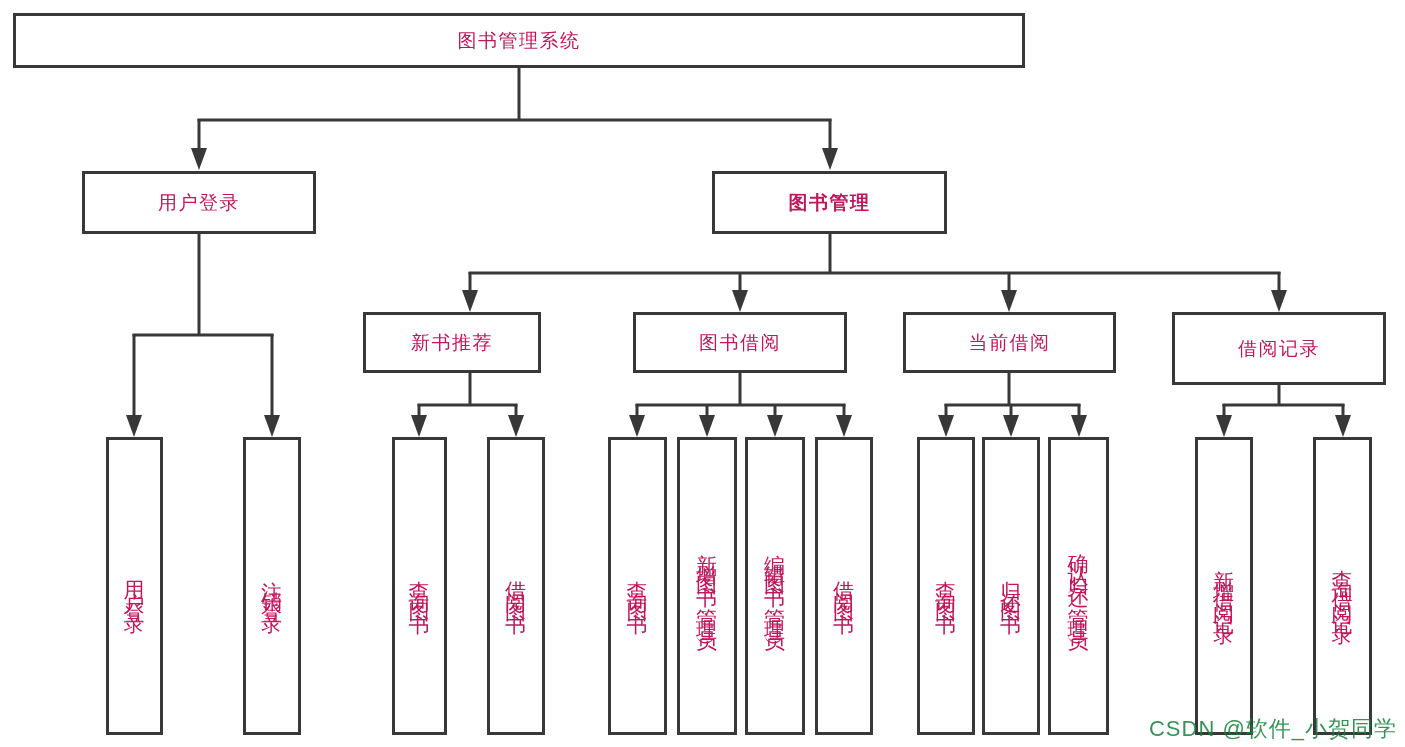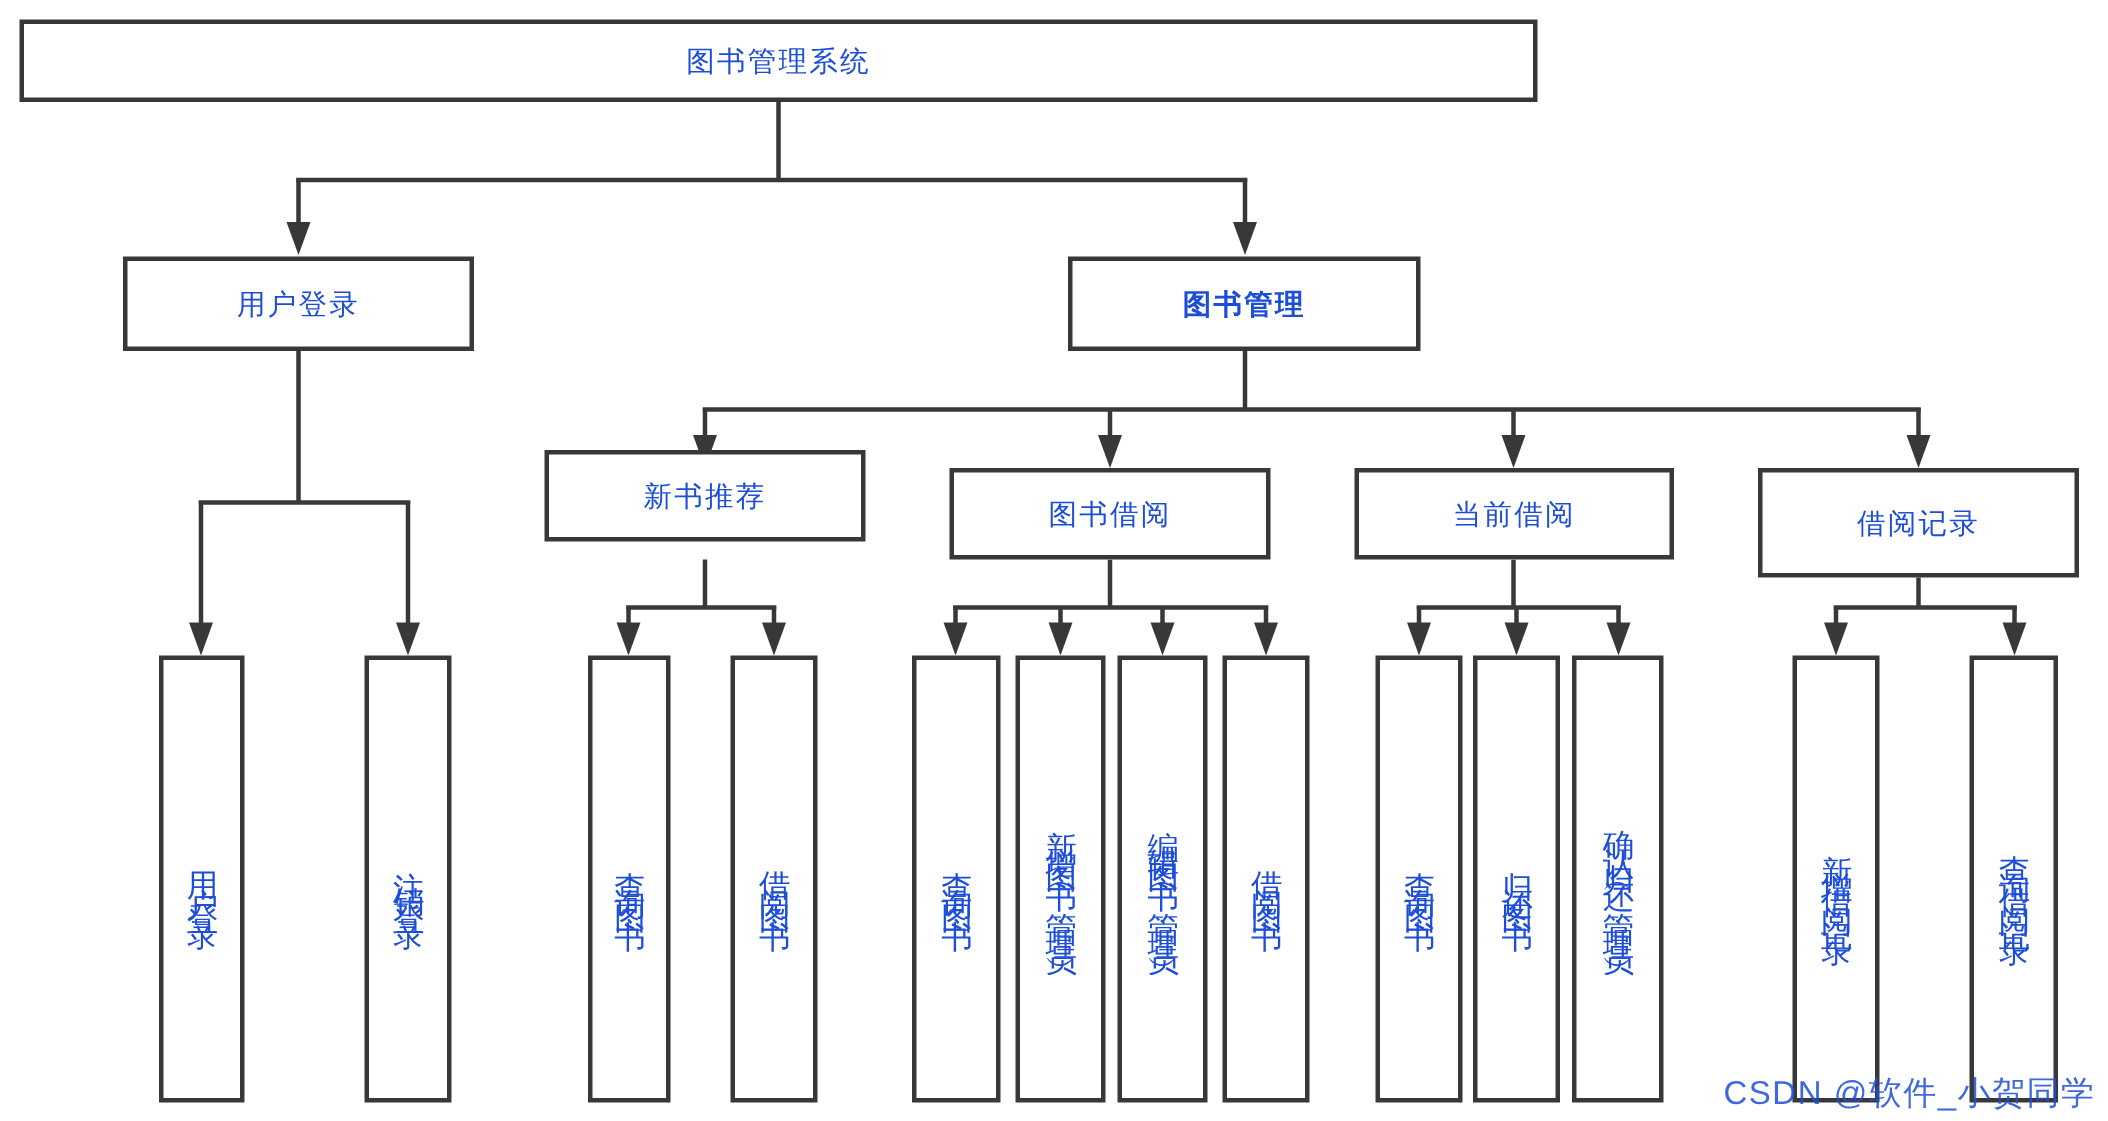--- a/index.html
+++ b/index.html
@@ -14,37 +14,37 @@
   .wires{position:absolute;left:0;top:0;z-index:1;}
   .wire{stroke:#383838;stroke-width:3;fill:none;}
   .arrowhead{fill:#383838;stroke:none;}
   .node{
     position:absolute;
     box-sizing:border-box;
     background:#ffffff;
     border:3px solid #383838;
     display:flex;align-items:center;justify-content:center;
     z-index:2;
-    color:#1d4ed8;
+    color:#be185d;
   }
   .h{font-size:19px;letter-spacing:1.5px;white-space:nowrap;}
   .v{
     writing-mode:vertical-lr;
     text-orientation:mixed;
     font-size:21px;
     letter-spacing:11px;
     line-height:1;
     white-space:nowrap;
   }
   .watermark{
     position:absolute;
     right:8px;top:714px;
     z-index:5;
     font-size:22px;
-    color:#1d4ed8;
+    color:#15803d;
     opacity:0.85;
     letter-spacing:1px;
     white-space:nowrap;
   }
 </style>
 </head>
 <body>
 
 <div class="stage">
 
@@ -114,21 +114,21 @@
     <span>图书管理系统</span>
   </div>
 
   <div class="node h" style="left:82px;top:171px;width:234px;height:63px;">
     <span>用户登录</span>
   </div>
   <div class="node h" style="left:712px;top:171px;width:235px;height:63px;font-weight:bold;">
     <span>图书管理</span>
   </div>
 
-  <div class="node h" style="left:363px;top:300px;width:214px;height:61px;font-family:Liberation Mono, monospace;">
+  <div class="node h" style="left:363px;top:312px;width:178px;height:61px;font-family:Liberation Mono, monospace;">
     <span>新书推荐</span>
   </div>
   <div class="node h" style="left:633px;top:312px;width:214px;height:61px;">
     <span>图书借阅</span>
   </div>
   <div class="node h" style="left:903px;top:312px;width:213px;height:61px;align-items:center;">
     <span>当前借阅</span>
   </div>
   <div class="node h" style="left:1172px;top:312px;width:214px;height:73px;">
     <span>借阅记录</span>

